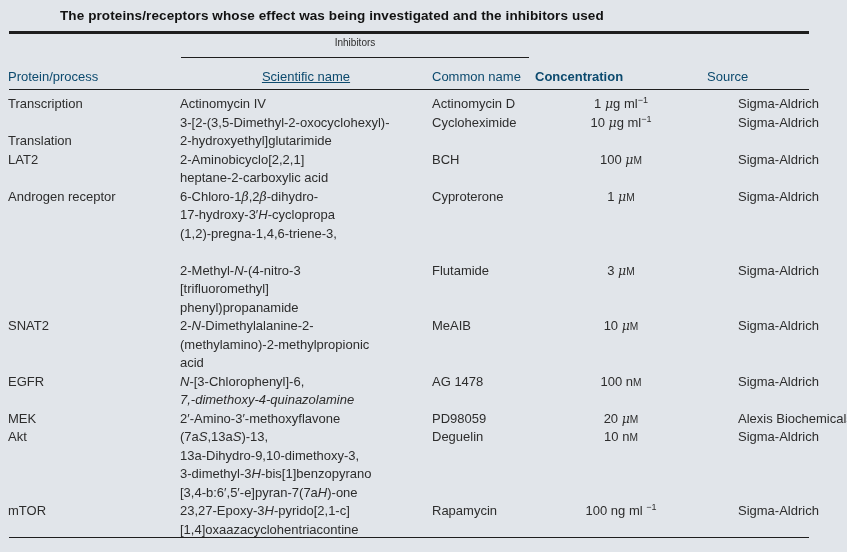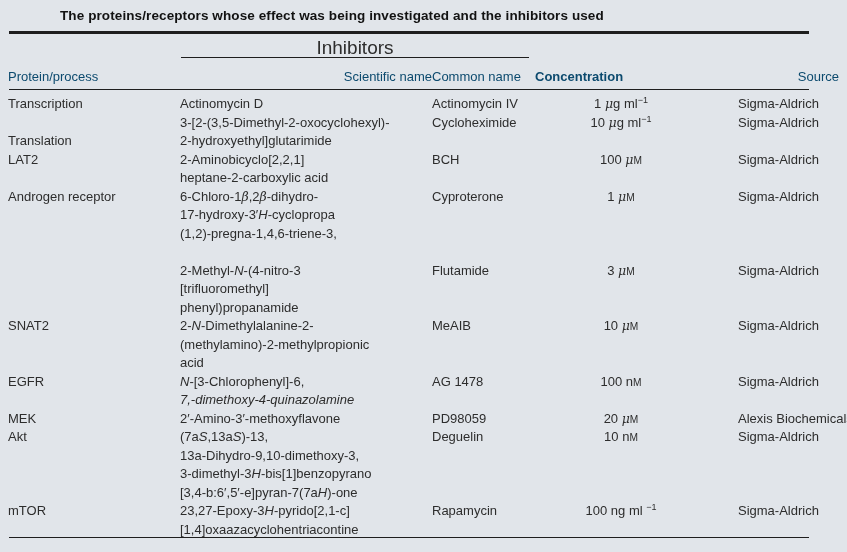--- a/index.html
+++ b/index.html
@@ -17,28 +17,28 @@
     font-size:13.5px;font-weight:bold;color:#121212;
     letter-spacing:0.1px;
   }
   .rule{position:absolute;background:#1e1e1e;}
   .rule.thick{left:9px;right:9px;top:31px;height:2.6px;}
   .rule.inhib{left:181px;width:348px;top:57px;height:1.3px;}
   .rule.hdr{left:9px;right:9px;top:89px;height:1.3px;}
   .rule.bottom{left:9px;right:9px;top:537px;height:1.4px;}
   .inhibitors{
     position:absolute;left:180px;width:350px;top:37px;
-    text-align:center;font-size:19px;color:#2d2d2d;
+    text-align:center;font-size:10px;color:#2d2d2d;
   }
   .hdr-cell{position:absolute;top:69px;font-size:13px;color:#0c4a6e;white-space:nowrap;}
   .h-protein{left:8px;}
-  .h-sci{left:180px;width:252px;text-align:right;}
+  .h-sci{left:180px;width:252px;text-align:center;text-decoration:underline;}
   .h-common{left:432px;}
   .h-conc{left:535px;width:172px;text-align:left;font-weight:bold;}
-  .h-source{left:707px;width:132px;text-align:right;}
+  .h-source{left:707px;width:132px;text-align:left;}
   #rows{position:absolute;top:95px;left:8px;right:0;}
   .row{
     display:grid;
     grid-template-columns:172px 252px 103px 172px 1fr;
     height:18.5px;line-height:18.5px;
     font-size:13px;white-space:nowrap;
   }
   .row .c{overflow:visible;}
   .row .c3{text-align:center;}
   .row .c4{padding-left:8px;margin-left:23px;}
@@ -60,22 +60,22 @@
   <div class="hdr-cell h-sci">Scientific name</div>
   <div class="hdr-cell h-common">Common name</div>
   <div class="hdr-cell h-conc">Concentration</div>
   <div class="hdr-cell h-source">Source</div>
 
   <div class="rule hdr"></div>
 
   <div id="rows">
       <div class="row">
         <span class="c c0">Transcription</span>
+        <span class="c c1">Actinomycin IV</span>
         <span class="c c2">Actinomycin D</span>
-        <span class="c c1">Actinomycin IV</span>
         <span class="c c3">1 <i>μ</i>g ml<sup>−1</sup></span>
         <span class="c c4">Sigma-Aldrich</span>
       </div>
       <div class="row">
         <span class="c c0"></span>
         <span class="c c1">3-[2-(3,5-Dimethyl-2-oxocyclohexyl)-</span>
         <span class="c c2">Cycloheximide</span>
         <span class="c c3">10 <i>μ</i>g ml<sup>−1</sup></span>
         <span class="c c4">Sigma-Aldrich</span>
       </div>

